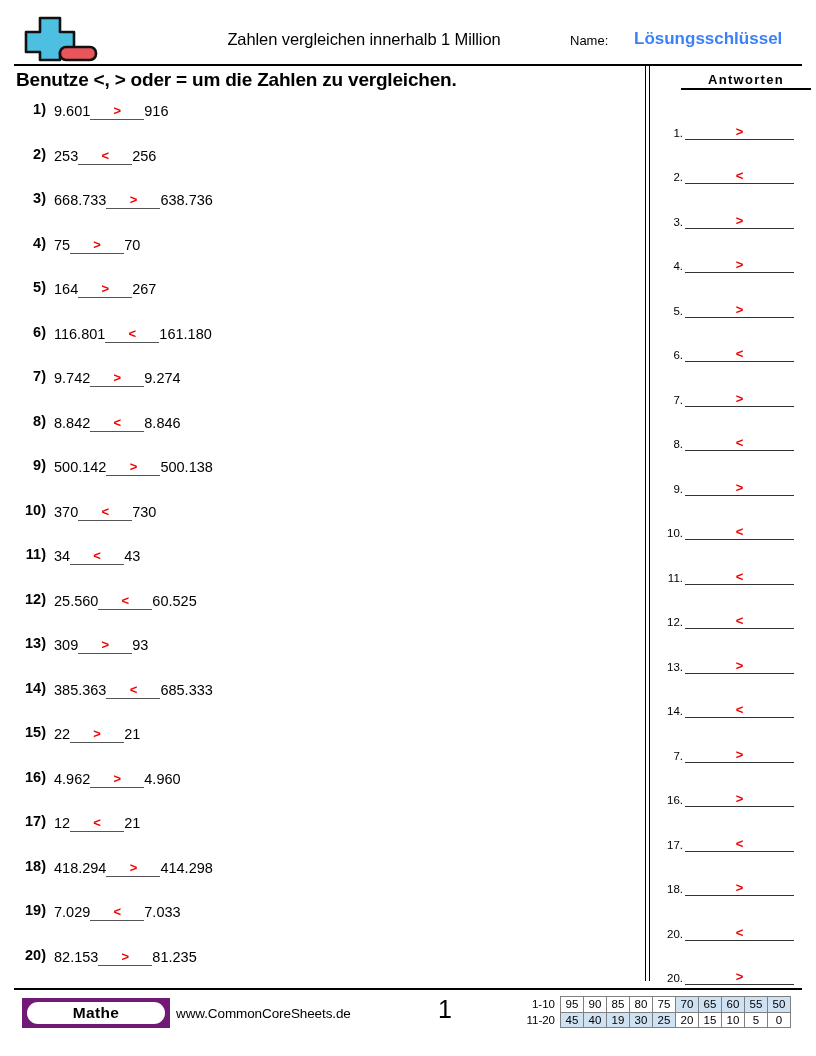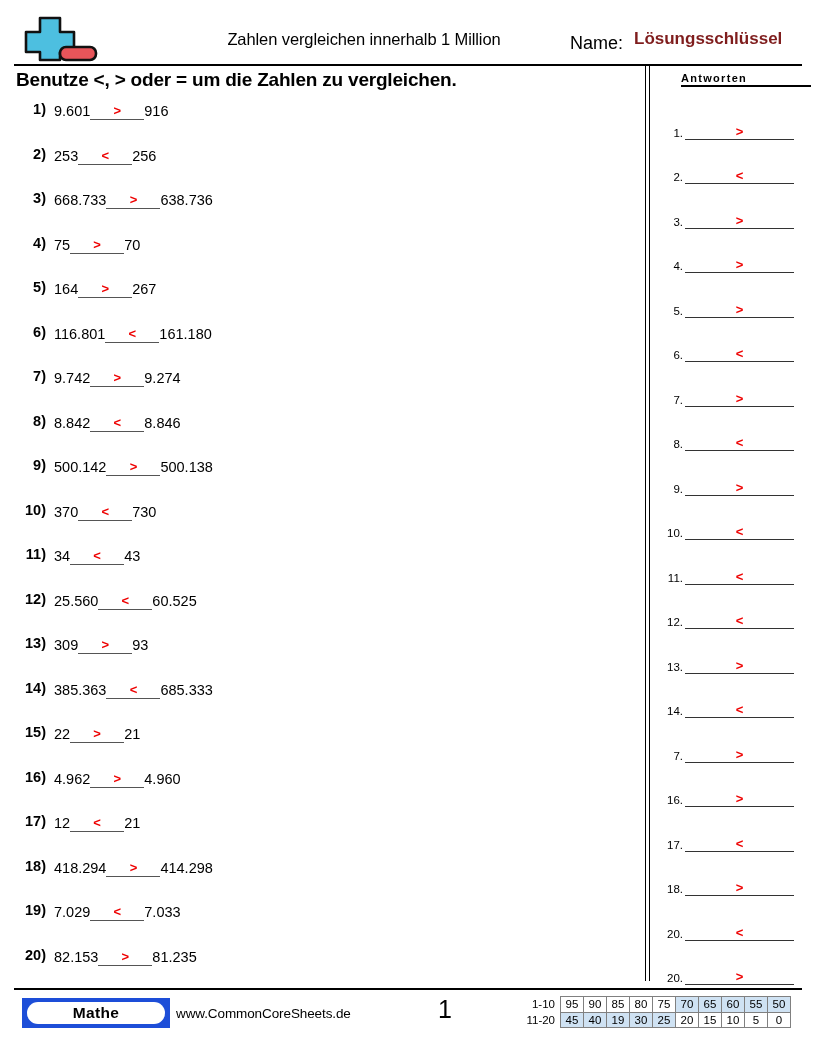--- a/index.html
+++ b/index.html
@@ -46,29 +46,29 @@
     width: 400px;
     text-align: center;
     font-size: 16.5px;
     letter-spacing: -0.1px;
     white-space: nowrap;
   }
   #name-label {
     position: absolute;
     left: 556px;
     top: 19px;
-    font-size: 18px;
+    font-size: 13px;
   }
   #answer-key {
     position: absolute;
     left: 620px;
     top: 15px;
     font-size: 17px;
     font-weight: bold;
-    color: #7f1d1d;
+    color: #3b82f6;
     white-space: nowrap;
   }
   #header-rule {
     position: absolute;
     left: 14px;
     top: 64px;
     width: 788px;
     height: 0;
     border-top: 2.5px solid #000;
   }
@@ -153,21 +153,22 @@
     position: absolute;
     left: 655px;
     top: 64px;
     width: 161px;
   }
   #answers-title {
     position: absolute;
     left: 26px;
     top: 8px;
     width: 130px;
-    font-size: 11px;
+    text-align: center;
+    font-size: 13px;
     font-weight: bold;
     letter-spacing: 1.3px;
     border-bottom: 2px solid #000;
     padding-bottom: 1px;
   }
   #answers-list {
     position: absolute;
     left: 0;
     top: 41px;
     width: 161px;
@@ -212,21 +213,21 @@
     width: 788px;
     height: 0;
     border-top: 2.2px solid #000;
   }
   #brand-pill {
     position: absolute;
     left: 22px;
     top: 998px;
     width: 148px;
     height: 30px;
-    background: #1d4ed8;
+    background: #701a75;
     display: flex;
     align-items: center;
     justify-content: center;
   }
   #brand-pill-inner {
     width: 138px;
     height: 22px;
     background: #ffffff;
     border-radius: 11px;
     display: flex;

